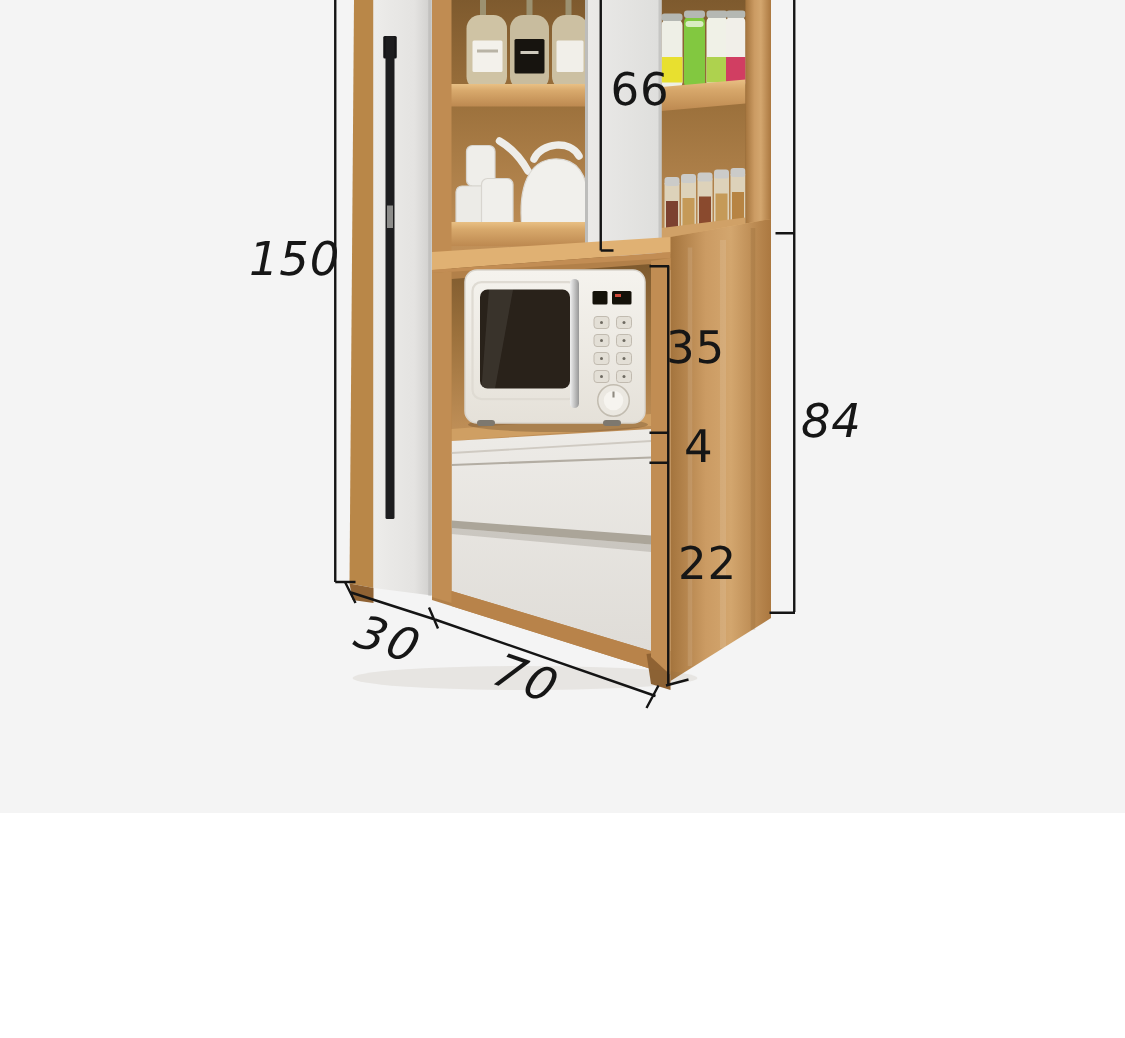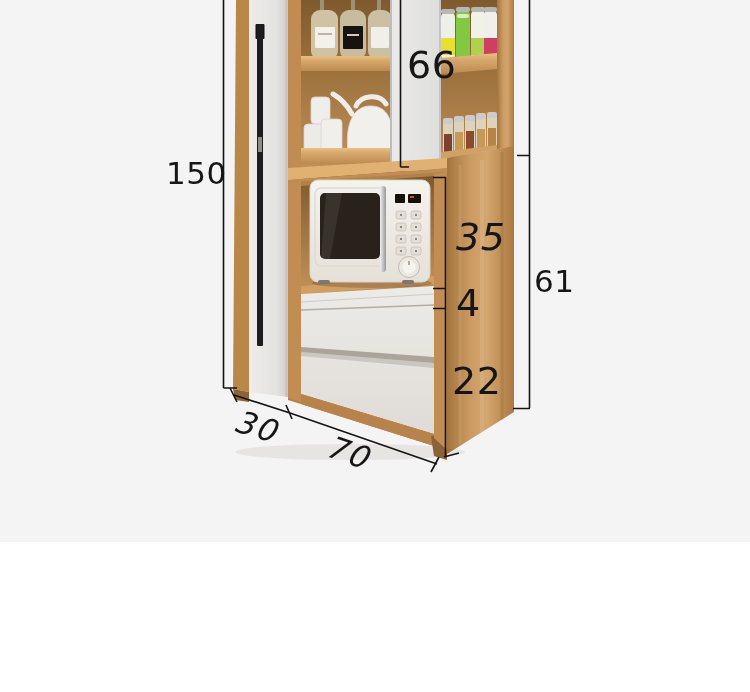--- a/index.html
+++ b/index.html
@@ -1,21 +1,21 @@
 <!DOCTYPE html>
 <html><head>
 <meta charset="utf-8">
 <style>
   html,body{margin:0;padding:0;}
   body{font-family:"DejaVu Sans","Liberation Sans",sans-serif;background:#ffffff;}
   .stage{position:relative;width:750px;height:692px;overflow:hidden;background:#ffffff;}
   .photo-section{position:absolute;left:0;top:0;width:750px;height:542px;background:#f4f4f4;}
   .cabinet-art{position:absolute;left:0;top:0;}
-  .dim-label{position:absolute;color:#161616;font-size:38px;font-weight:400;line-height:1;letter-spacing:0.5px;white-space:nowrap;}
-  .dim-label.big{font-size:31px;}
+  .dim-label{position:absolute;color:#161616;font-size:30px;font-weight:400;line-height:1;letter-spacing:0.5px;white-space:nowrap;}
+  .dim-label.big{font-size:31px;font-style:italic;}
   .dim-label.oblique{transform-origin:center;font-style:italic;letter-spacing:2px;}
   .rot17{transform:rotate(17deg) skewX(-4deg);}
   .rot19{transform:rotate(19deg) skewX(-4deg);}
 </style>
 </head>
 <body>
 
 <div class="stage">
   <div class="photo-section">
 
@@ -226,21 +226,21 @@
         <path d="M400.5,0 V167 M400.5,167 H409"></path>
         <path d="M445.5,177 V456 M433,177.5 H446 M433,288.5 H446 M433,308.5 H446 M444,457 L459,453"></path>
         <path d="M529.5,0 V408 M517,155.5 H530 M513,408.5 H530"></path>
         <path d="M234,395 L290,413 M230,388 L237,402 M286,405 L292,419"></path>
         <path d="M290,413 L437,464 M439,457 L431,472"></path>
       </g>
     </svg>
 
     <span class="dim-label big" style="left:166px;top:158px;">150</span>
     <span class="dim-label" style="left:407px;top:46px;">66</span>
-    <span class="dim-label" style="left:456px;top:218px;font-style:italic;">35</span>
+    <span class="dim-label" style="left:444px;top:218px;">35</span>
     <span class="dim-label" style="left:456px;top:284px;">4</span>
     <span class="dim-label" style="left:452px;top:362px;">22</span>
-    <span class="dim-label big" style="left:534px;top:266px;">61</span>
+    <span class="dim-label big" style="left:534px;top:266px;">84</span>
     <span class="dim-label big oblique rot17" style="left:237px;top:412px;">30</span>
     <span class="dim-label big oblique rot19" style="left:329px;top:438px;">70</span>
   </div>
 
 </div>
 
 </body></html>

